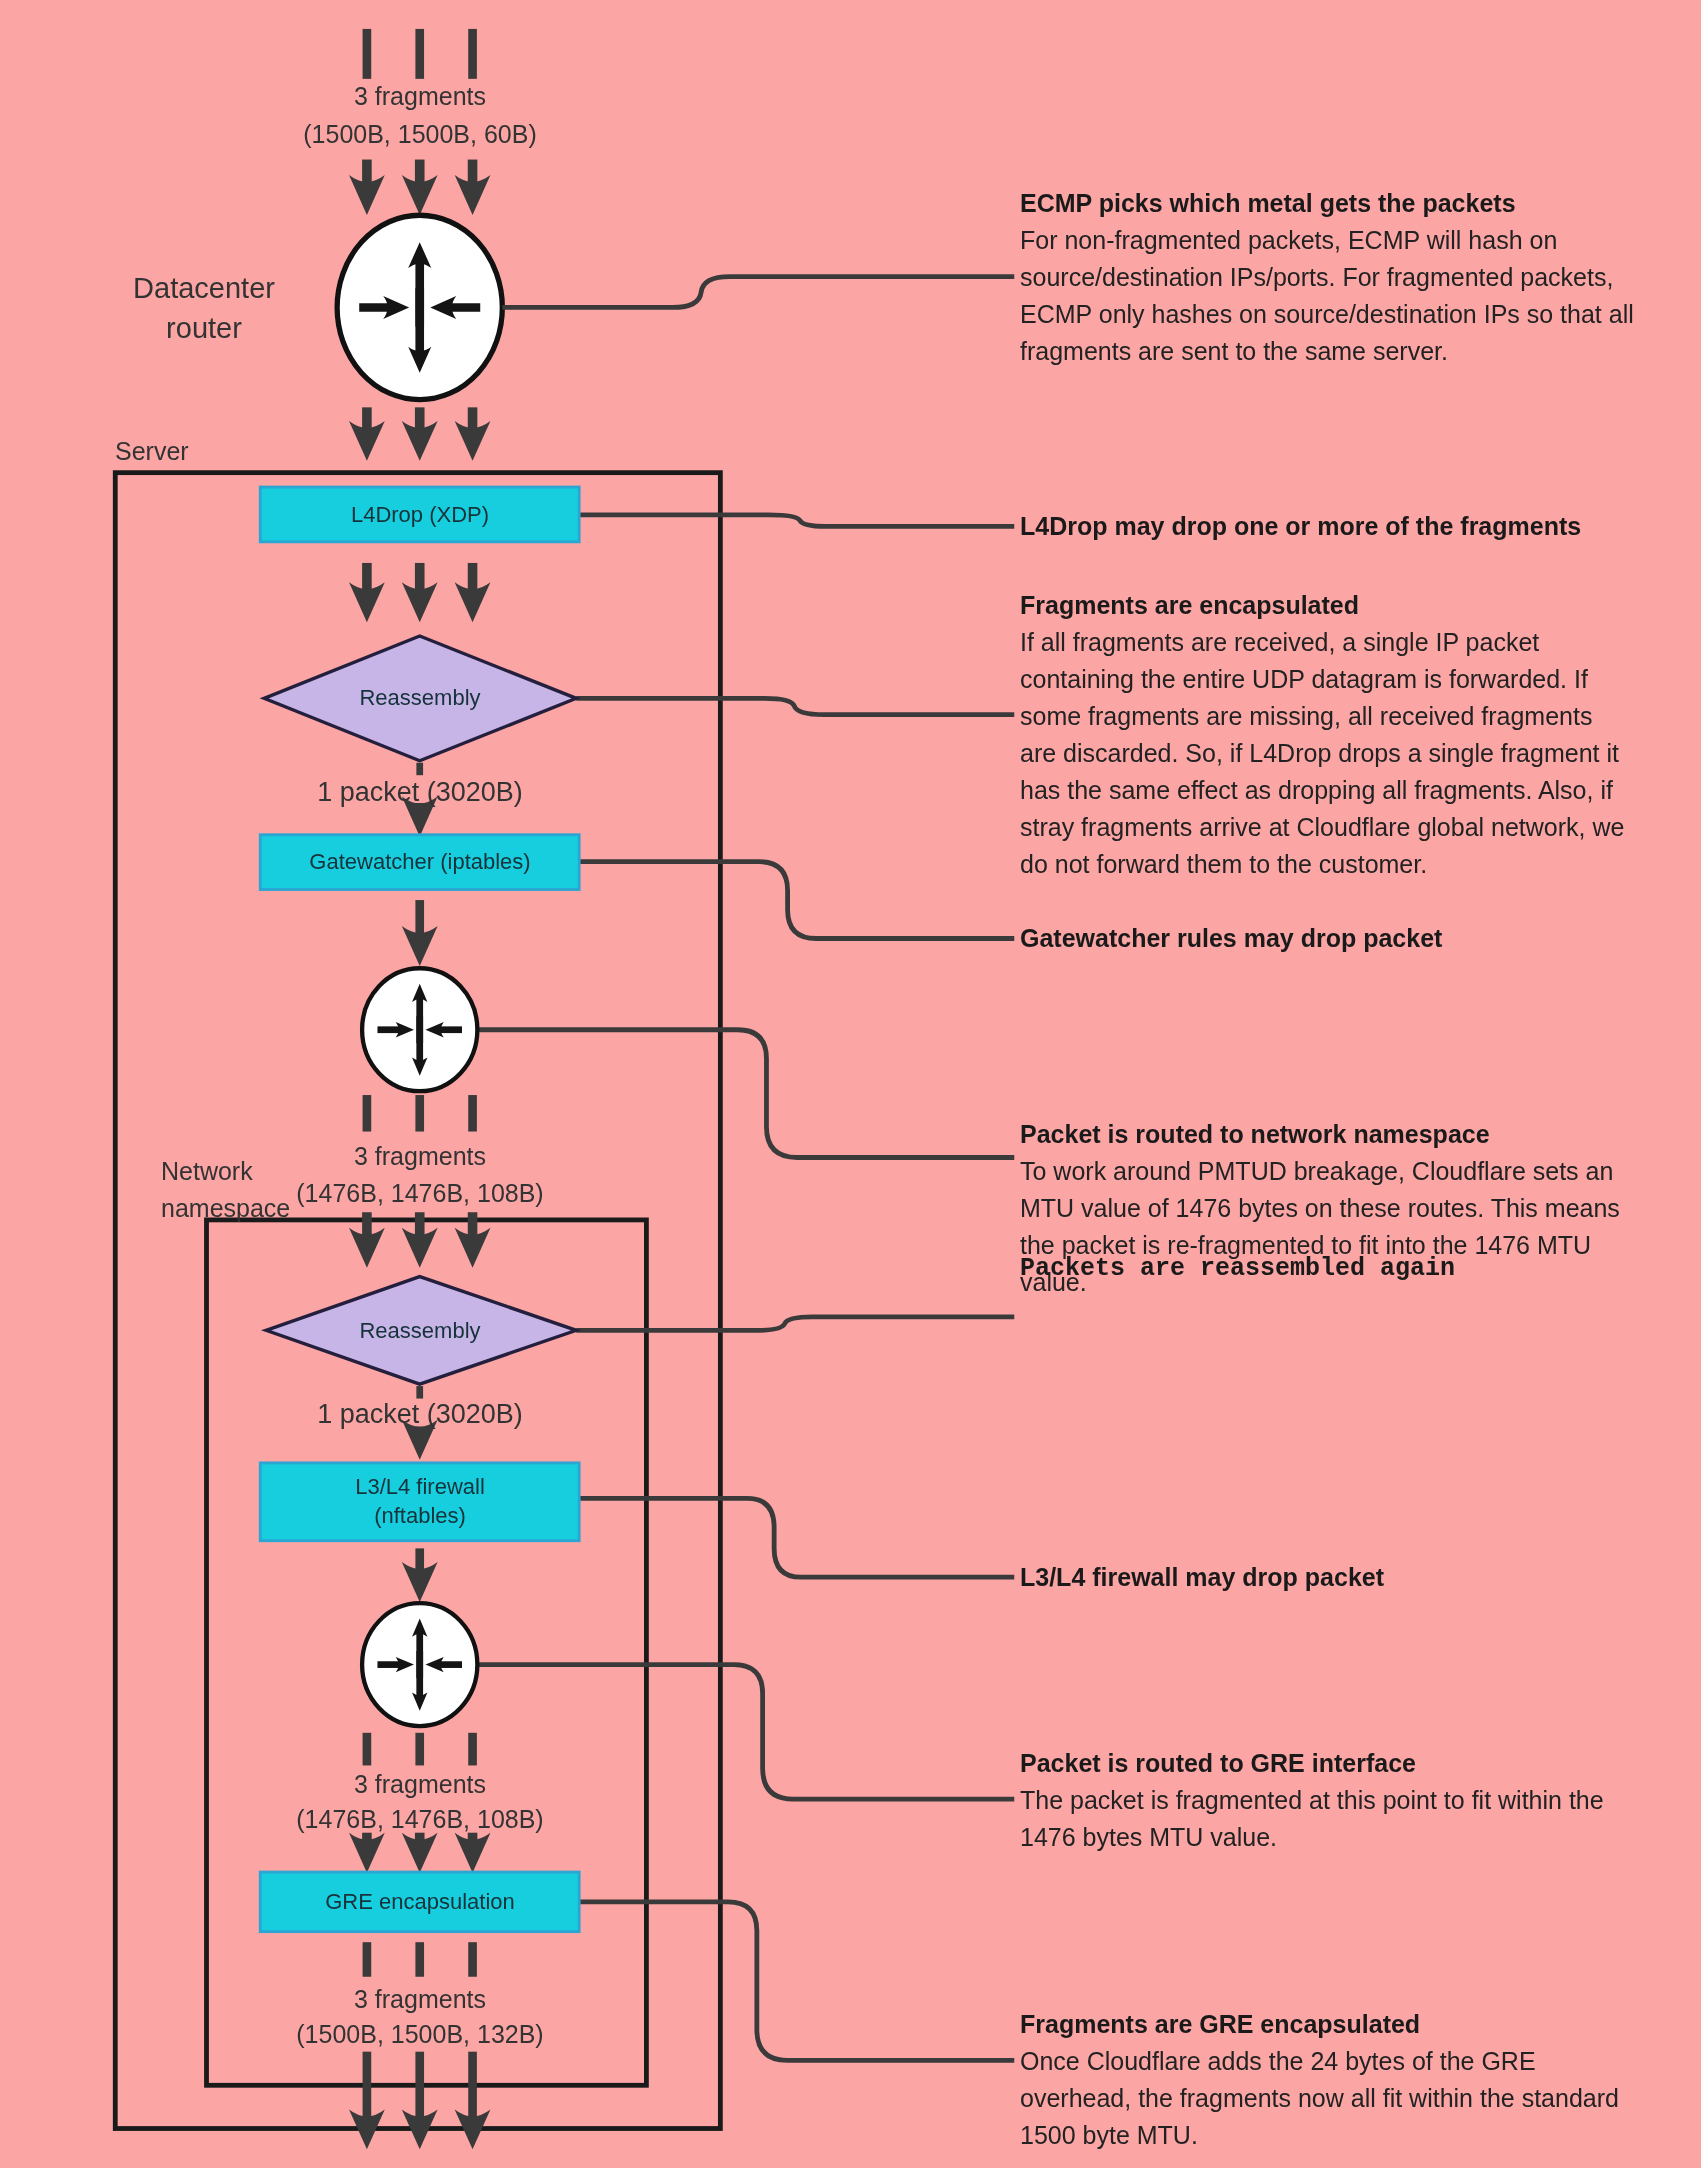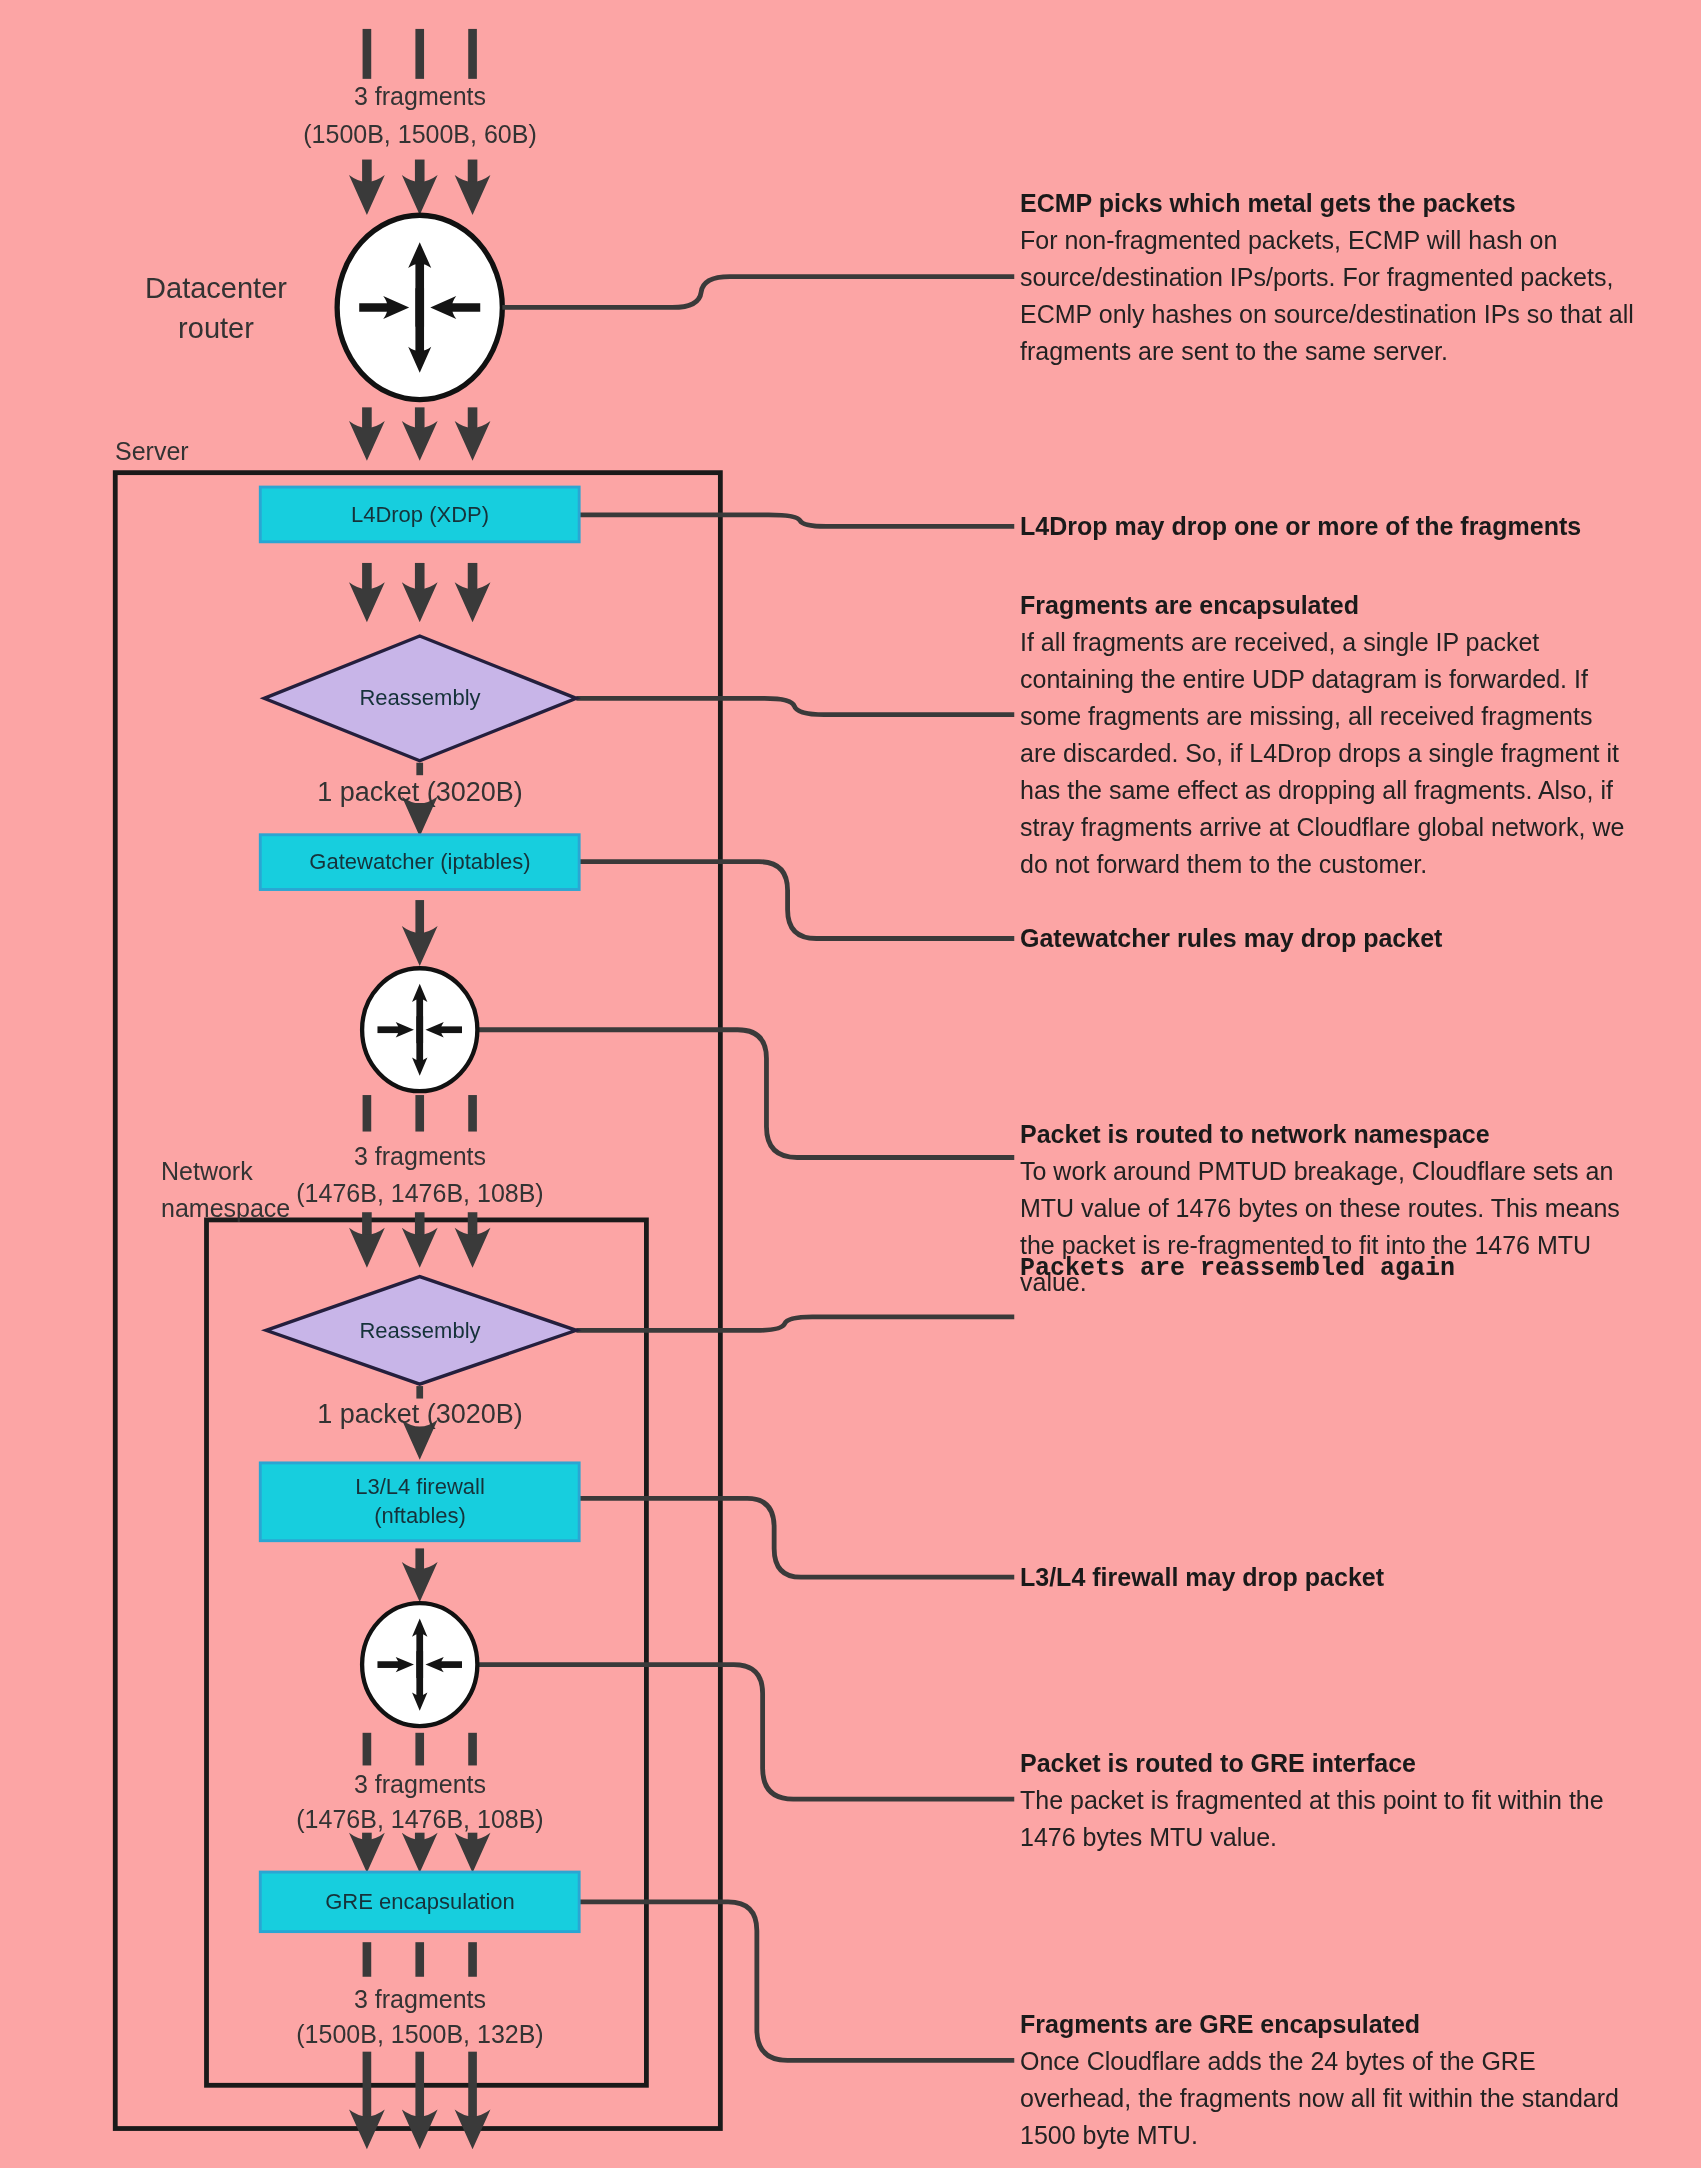--- a/index.html
+++ b/index.html
@@ -174,21 +174,21 @@
 
     <g class="flow" stroke-width="9">
       <line x1="382" y1="2136" x2="382" y2="2218" marker-end="url(#mflow)"></line>
       <line x1="437" y1="2136" x2="437" y2="2218" marker-end="url(#mflow)"></line>
       <line x1="492" y1="2136" x2="492" y2="2218" marker-end="url(#mflow)"></line>
     </g>
   </svg>
 
   <div class="clabel frag-label" style="left:420px;top:115px;line-height:38px;">3 fragments
 (1500B, 1500B, 60B)</div>
-  <div class="clabel big-label" style="left:216px;top:308px;text-align:center;">Datacenter
+  <div class="clabel big-label" style="left:204px;top:308px;text-align:center;">Datacenter
 router</div>
   <div class="llabel box-label" style="left:115px;top:437px;">Server</div>
   <div class="clabel node-label" style="left:420px;top:515px;">L4Drop (XDP)</div>
   <div class="clabel node-label" style="left:420px;top:698px;">Reassembly</div>
   <div class="clabel packet-label" style="left:420px;top:792px;">1 packet (3020B)</div>
   <div class="clabel node-label" style="left:420px;top:862px;text-align:right;">Gatewatcher (iptables)</div>
   <div class="clabel frag-label" style="left:420px;top:1175px;">3 fragments
 (1476B, 1476B, 108B)</div>
   <div class="llabel box-label" style="left:161px;top:1153px;line-height:37px;">Network
 namespace</div>

